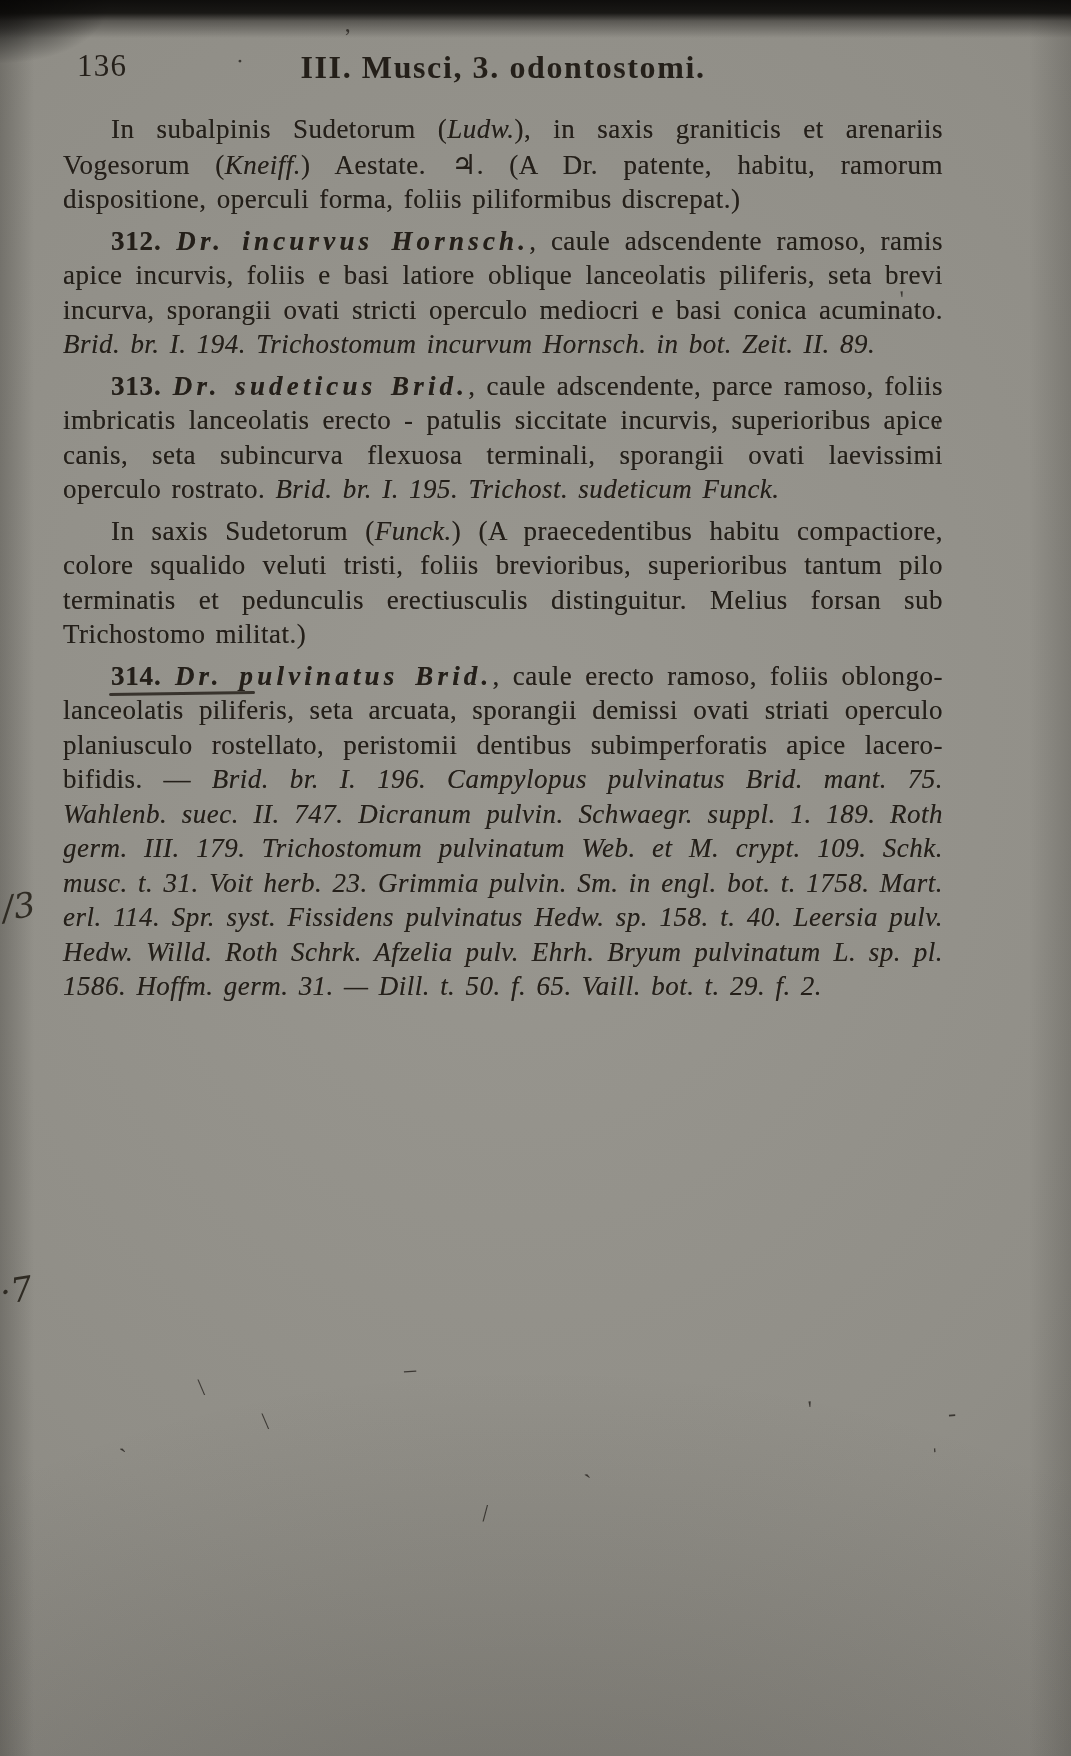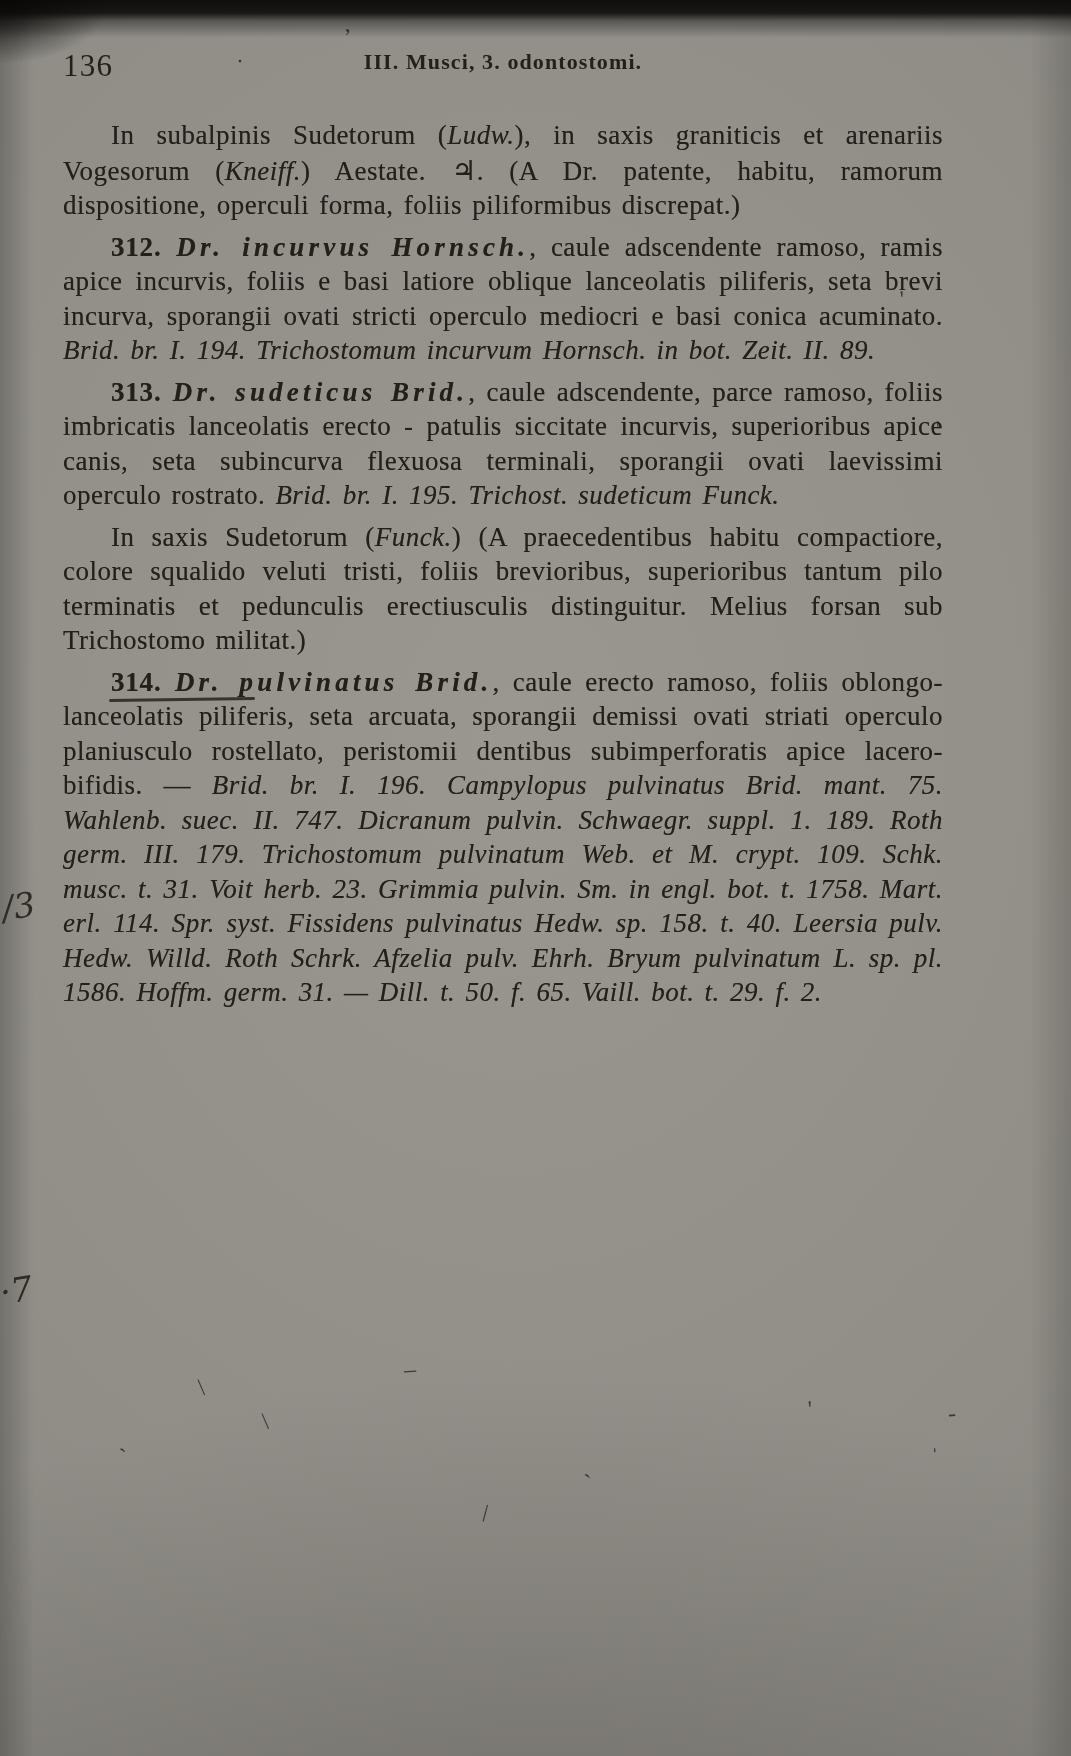--- a/index.html
+++ b/index.html
@@ -27,44 +27,43 @@
       radial-gradient(ellipse 120% 90% at 48% 42%, #999790 0%, #908e87 55%, #82807a 100%);
   }
 
   
   .running-head {
     position: absolute;
     top: 48px; left: 63px;
     width: 880px; height: 42px;
   }
   .page-num {
-    position: absolute; left: 0; top: 0;
+    position: absolute; left: 14px; top: 0;
     font-size: 31px;
     letter-spacing: 0.04em;
   }
   .head-title {
     position: absolute; left: 0; right: 0; top: 1px;
     text-align: center;
-    font-size: 22px;
+    font-size: 32px;
     font-weight: bold;
     letter-spacing: 0.05em;
   }
 
   
   .text-block {
     position: absolute;
     top: 112px; left: 63px;
     width: 880px;
     font-size: 27px;
     line-height: 34.5px;
     text-align: justify;
     letter-spacing: 0.018em;
     word-spacing: 0.11em;
     text-shadow: 0 0 0.5px rgba(34,29,23,0.55);
-    margin-top: 6px;
   }
   .text-block p { margin: 0 0 7px 0; text-indent: 48px; }
 
   .seg-n  { }
   .seg-i  { font-style: italic; }
   .seg-b  { font-weight: bold; letter-spacing: 0.03em; }
   .seg-bi { font-weight: normal; font-style: italic; }
   .seg-sp { font-weight: bold; font-style: italic; letter-spacing: 0.155em; }
   .seg-sign { font-family: "DejaVu Sans", sans-serif; font-size: 1.02em; font-style: normal; }
 

